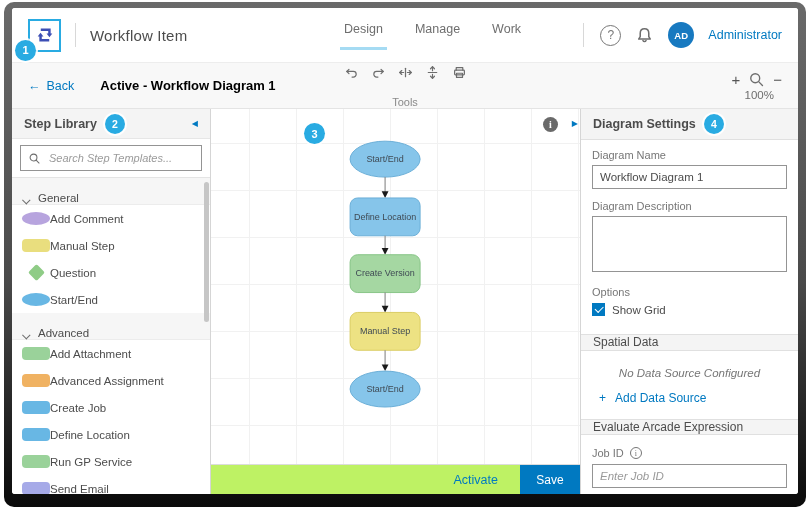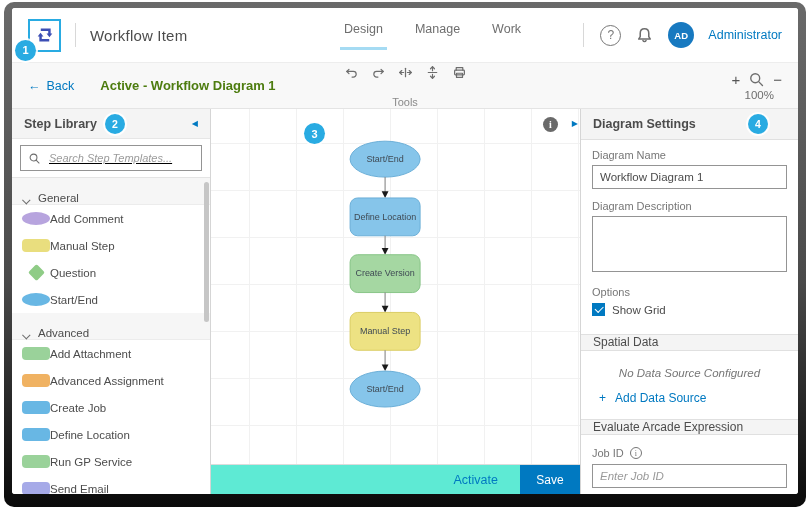--- a/index.html
+++ b/index.html
@@ -30,42 +30,42 @@
     font-size:12px;display:flex;align-items:center;justify-content:center;}
   .avatar{width:26px;height:26px;border-radius:50%;background:#1779C0;color:#fff;font-size:9.5px;
     font-weight:bold;display:flex;align-items:center;justify-content:center;letter-spacing:.3px;}
   .admin{font-size:12.5px;color:#0079C1;}
 
   
   .tbar{height:46px;flex:0 0 46px;background:#f8f8f8;display:flex;align-items:stretch;
     padding:0 16px;border-top:1px solid #ededed;}
   .tbar-left{flex:1;display:flex;align-items:center;gap:8px;}
   .back{color:#0079C1;font-size:12.5px;display:flex;gap:6px;align-items:center;cursor:pointer;}
-  .crumb{font-size:13px;font-weight:bold;color:#4d7c0f;margin-left:18px;}
+  .crumb{font-size:13px;font-weight:bold;color:#000000;margin-left:18px;}
   .tbar-center{display:flex;flex-direction:column;align-items:center;justify-content:center;gap:14px;}
   .tool-icons{display:flex;gap:9px;align-items:center;}
   .tool-btn{width:18px;height:18px;display:flex;align-items:center;justify-content:center;cursor:pointer;}
   .tools-lbl{font-size:11px;color:#8a8a8a;}
   .tbar-right{flex:1;display:flex;flex-direction:column;align-items:flex-end;justify-content:center;gap:1px;}
   .zoom-row{display:flex;align-items:center;gap:8px;}
   .zoom-glyph{font-size:15px;color:#555;cursor:pointer;line-height:1;}
   .zoom-pct{font-size:11.5px;color:#6e6e6e;margin-right:8px;}
 
   
   .main{flex:1;display:flex;min-height:0;border-top:1px solid #e4e4e4;}
 
   
   .lpanel{flex:0 0 178px;border-right:1px solid #d5d5d5;display:flex;flex-direction:column;min-height:0;background:#fff;}
   .lpanel-hdr{height:30px;flex:0 0 30px;background:#f4f4f4;display:flex;align-items:center;
     padding:0 12px;border-bottom:1px solid #e6e6e6;}
   .lpanel-title{font-size:12.5px;font-weight:bold;color:#4c4c4c;}
   .badge-inline{margin-left:8px;width:20px;height:20px;font-size:10.5px;}
   .collapse-l{margin-left:auto;color:#0079C1;font-size:8px;cursor:pointer;}
   .search-wrap{padding:6px 8px;background:#fff;}
-  .search-box{height:26px;border:1px solid #949494;background:#fff;display:flex;align-items:center;padding:0 7px;gap:6px;text-decoration:underline;}
+  .search-box{height:26px;border:1px solid #949494;background:#fff;display:flex;align-items:center;padding:0 7px;gap:6px;}
   .search-box input{border:none;outline:none;flex:1;font-size:11px;font-style:italic;color:#4c4c4c;
     font-family:inherit;background:transparent;min-width:0;}
   .search-box input::placeholder{color:#9a9a9a;}
   .step-list{flex:1;overflow:hidden;position:relative;border-top:1px solid #e4e4e4;}
   .sec-hdr{height:27px;background:#f6f6f6;border-bottom:1px solid #ececec;display:flex;
     align-items:flex-end;gap:8px;padding:0 12px;cursor:pointer;}
   .chev{width:6px;height:6px;border-left:1.5px solid #6e6e6e;border-bottom:1.5px solid #6e6e6e;
     transform:rotate(-45deg) translateY(-1px);}
   .sec-lbl{font-size:11.5px;color:#4c4c4c;}
   .step-row{height:27px;display:flex;align-items:center;gap:0;padding:0 10px;cursor:grab;}
@@ -81,31 +81,31 @@
   .canvas{flex:1;position:relative;background:#fff;overflow:hidden;
     background-image:linear-gradient(to right,#f1f1f1 1px,transparent 1px),
                      linear-gradient(to bottom,#f1f1f1 1px,transparent 1px);
     background-size:47px 47px;background-position:-9px -13px;}
   .badge-3{position:absolute;left:93px;top:14px;}
   .canvas-info{position:absolute;right:22px;top:8px;width:15px;height:15px;border-radius:50%;
     background:#6a6a6a;color:#fff;font-size:10px;font-weight:bold;display:flex;align-items:center;
     justify-content:center;cursor:pointer;font-family:"Liberation Serif","DejaVu Serif",serif;}
   .expand-r{position:absolute;right:2px;top:10px;color:#0079C1;font-size:8px;cursor:pointer;}
   .flow-svg{position:absolute;left:0;top:0;width:100%;height:100%;}
-  .save-bar{height:30px;flex:0 0 30px;background:#5eead4;border-top:1px solid #dcdcdc;
+  .save-bar{height:30px;flex:0 0 30px;background:#bef264;border-top:1px solid #dcdcdc;
     display:flex;align-items:center;justify-content:flex-end;}
   .activate{color:#0079C1;font-size:12.5px;margin-right:22px;cursor:pointer;}
   .save-btn{height:30px;width:60px;background:#0079C1;color:#fff;border:none;font-size:12px;
     font-family:inherit;cursor:pointer;}
 
   
   .rpanel{flex:0 0 218px;border-left:1px solid #d5d5d5;display:flex;flex-direction:column;
     background:#fff;position:relative;overflow:hidden;}
   .rp-hdr{height:31px;flex:0 0 31px;background:#f4f4f4;border-bottom:1px solid #e0e0e0;
-    display:flex;align-items:center;padding:0 12px;gap:44px;}
+    display:flex;align-items:center;padding:0 12px;}
   .rp-title{font-size:12.5px;font-weight:bold;color:#4c4c4c;}
   .rp-body{padding:9px 11px 6px 11px;}
   .fld-lbl{font-size:11px;color:#767676;margin-bottom:4px;}
   .txt-input{width:100%;height:24px;border:1px solid #949494;font-size:11.5px;color:#4c4c4c;
     padding:0 7px;font-family:inherit;background:#fff;}
   .txt-area{width:100%;height:56px;border:1px solid #949494;resize:none;font-family:inherit;background:#fff;}
   .opt-lbl{font-size:11px;color:#767676;margin:10px 0 5px 0;}
   .chk-row{display:flex;align-items:center;gap:7px;margin-bottom:12px;cursor:pointer;}
   .chk{width:13px;height:13px;background:#0079C1;position:relative;flex:0 0 13px;}
   .chk::after{content:"";position:absolute;left:3px;top:3px;width:7px;height:3.5px;

